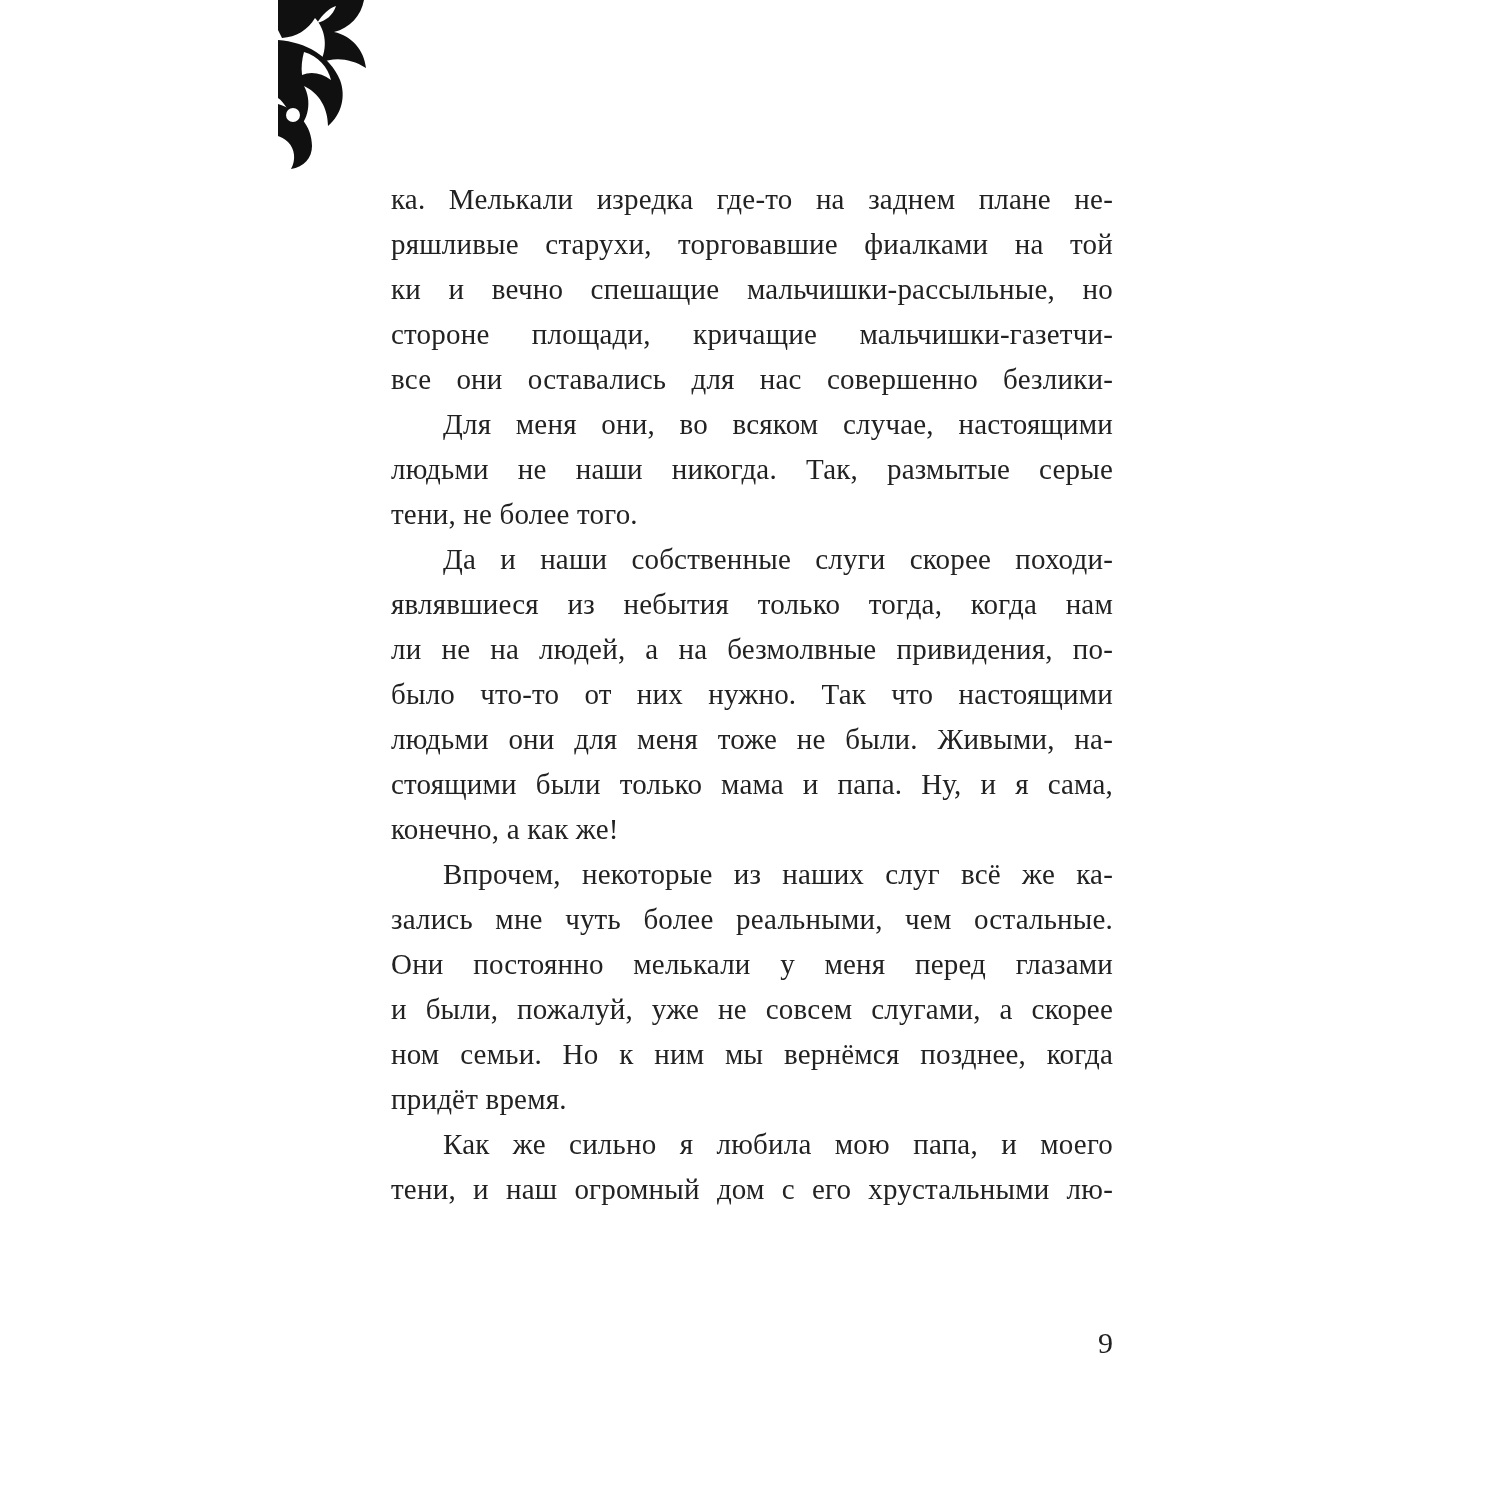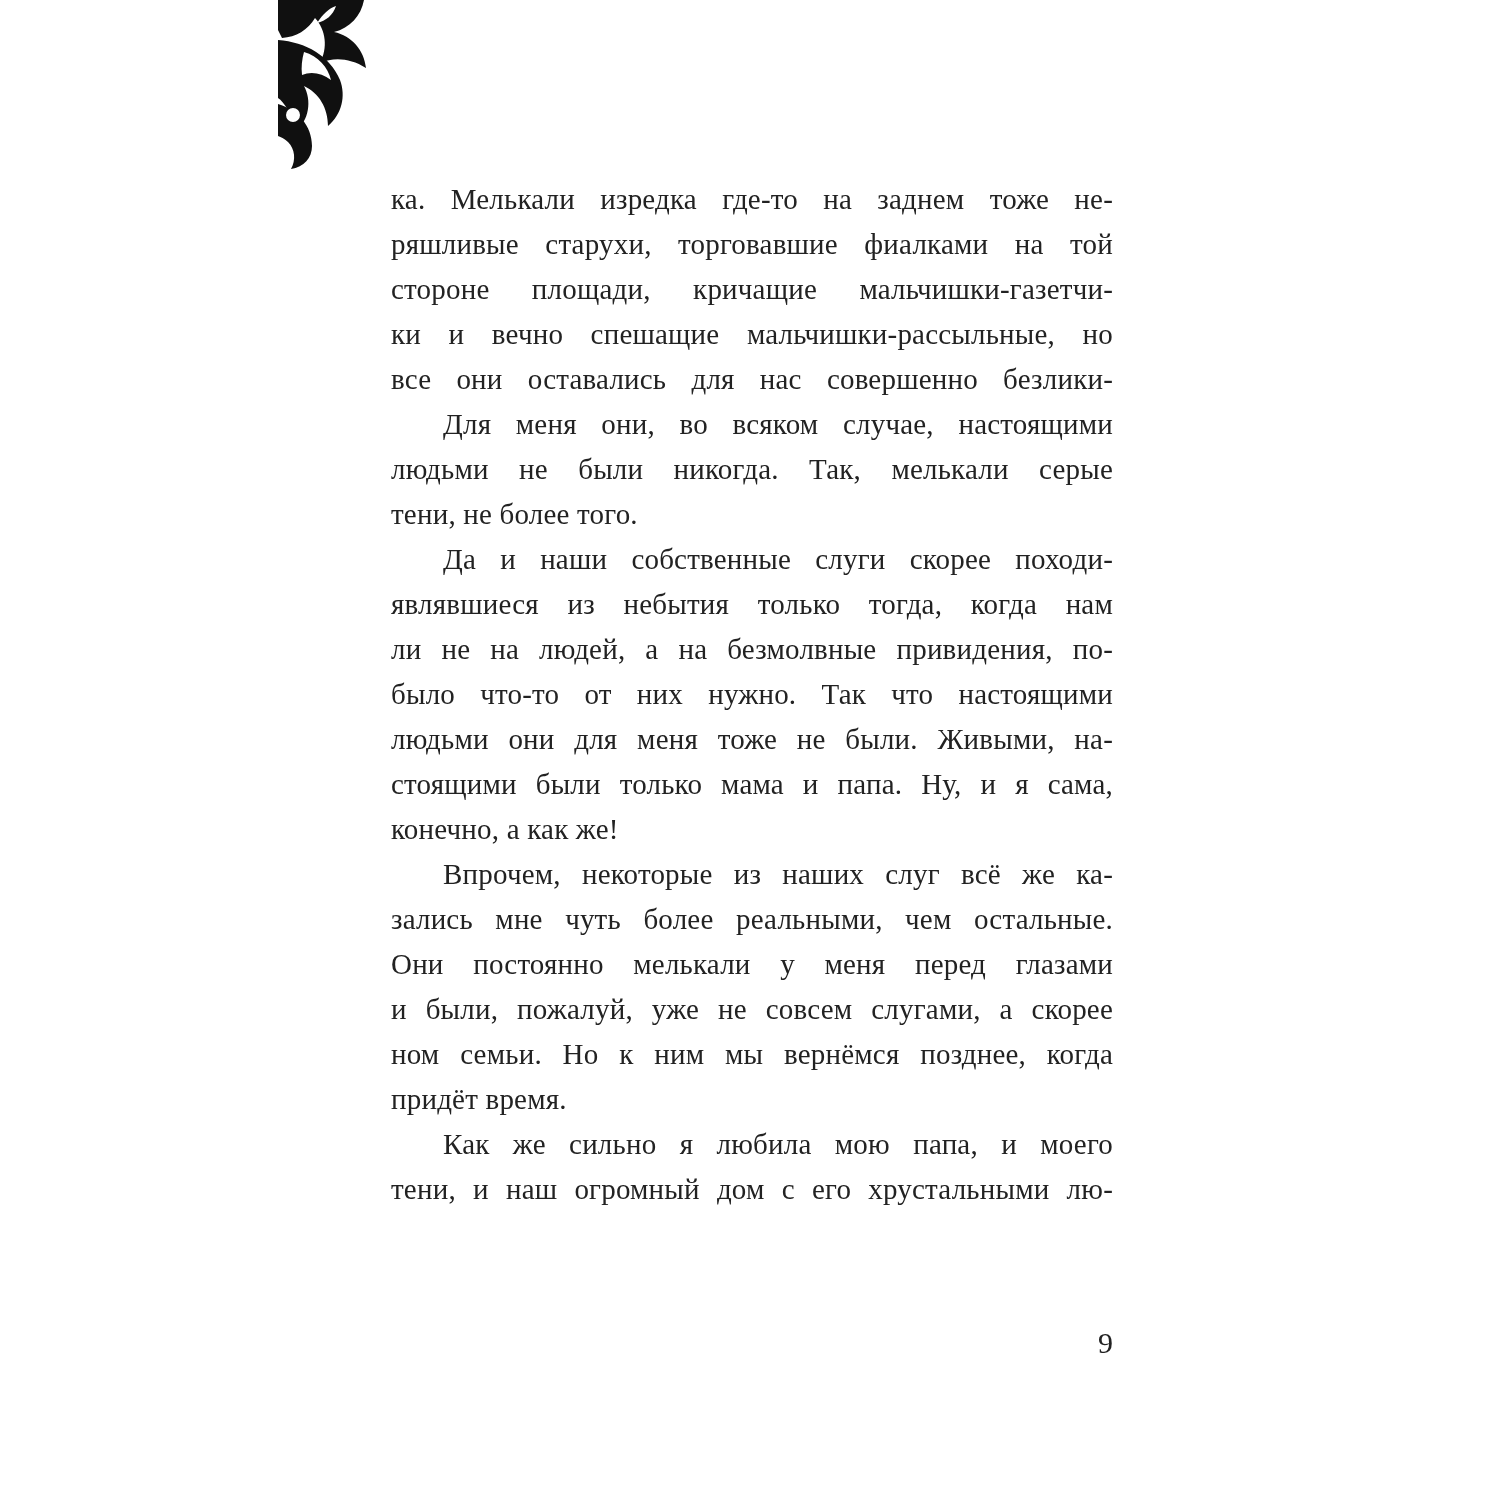--- a/index.html
+++ b/index.html
@@ -64,29 +64,29 @@
       <g fill="#ffffff">
         <path d="M58 6 C55 15 48 21 39 23 C45 14 51 8 58 6 Z"></path>
         <path d="M26 52 C40 56 50 67 53 80 C44 73 33 71 24 75 C23 67 24 59 26 52 Z"></path>
         <circle cx="15" cy="115" r="7"></circle>
       </g>
     </svg>
   </div>
 
   <div class="text-block" id="text-block">
       <div class="paragraph">
-        <div class="line">ка. Мелькали изредка где-то на заднем тоже не-</div>
+        <div class="line">ка. Мелькали изредка где-то на заднем плане не-</div>
         <div class="line">ряшливые старухи, торговавшие фиалками на той</div>
+        <div class="line">ки и вечно спешащие мальчишки-рассыльные, но</div>
         <div class="line">стороне площади, кричащие мальчишки-газетчи-</div>
-        <div class="line">ки и вечно спешащие мальчишки-рассыльные, но</div>
         <div class="line">все они оставались для нас совершенно безлики-</div>
       </div>
       <div class="paragraph">
         <div class="line indent">Для меня они, во всяком случае, настоящими</div>
-        <div class="line">людьми не были никогда. Так, мелькали серые</div>
+        <div class="line">людьми не наши никогда. Так, размытые серые</div>
         <div class="line no-just-last">тени, не более того.</div>
       </div>
       <div class="paragraph">
         <div class="line indent">Да и наши собственные слуги скорее походи-</div>
         <div class="line">являвшиеся из небытия только тогда, когда нам</div>
         <div class="line">ли не на людей, а на безмолвные привидения, по-</div>
         <div class="line">было что-то от них нужно. Так что настоящими</div>
         <div class="line">людьми они для меня тоже не были. Живыми, на-</div>
         <div class="line">стоящими были только мама и папа. Ну, и я сама,</div>
         <div class="line no-just-last">конечно, а как же!</div>

